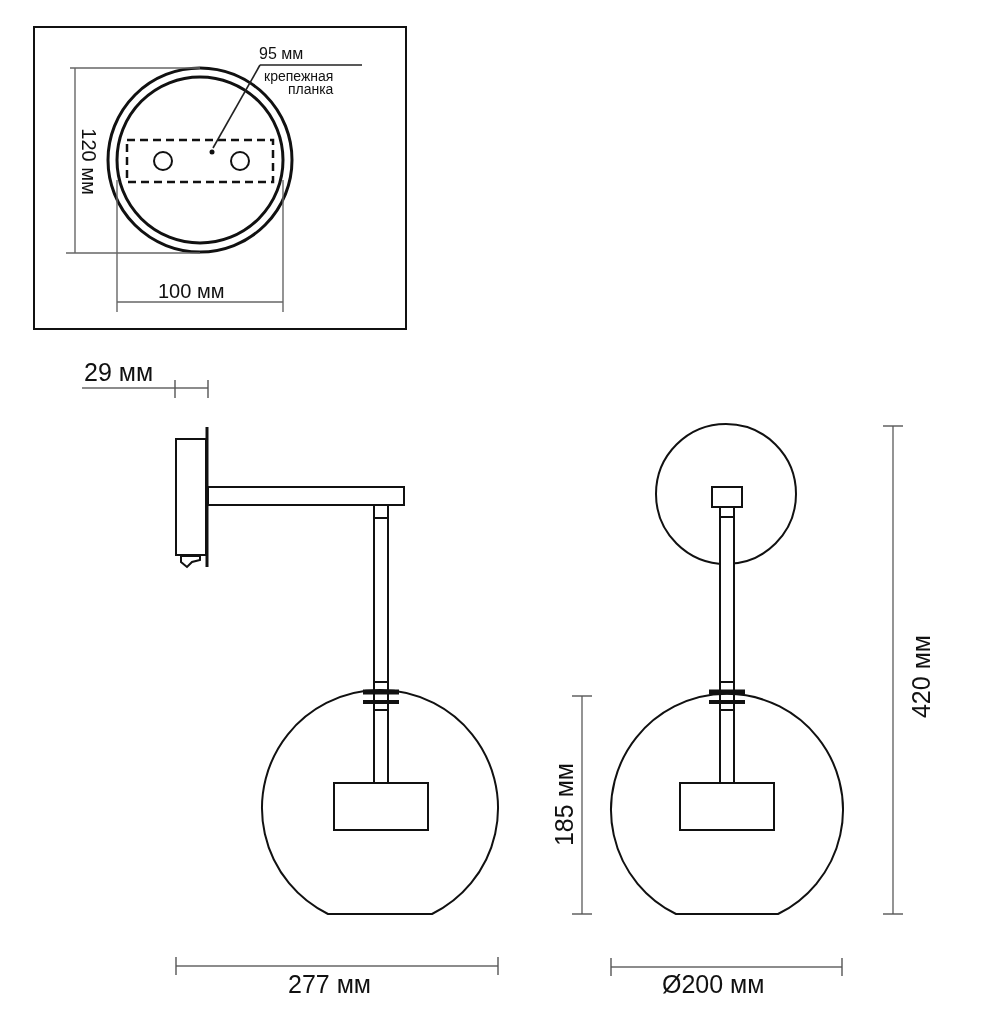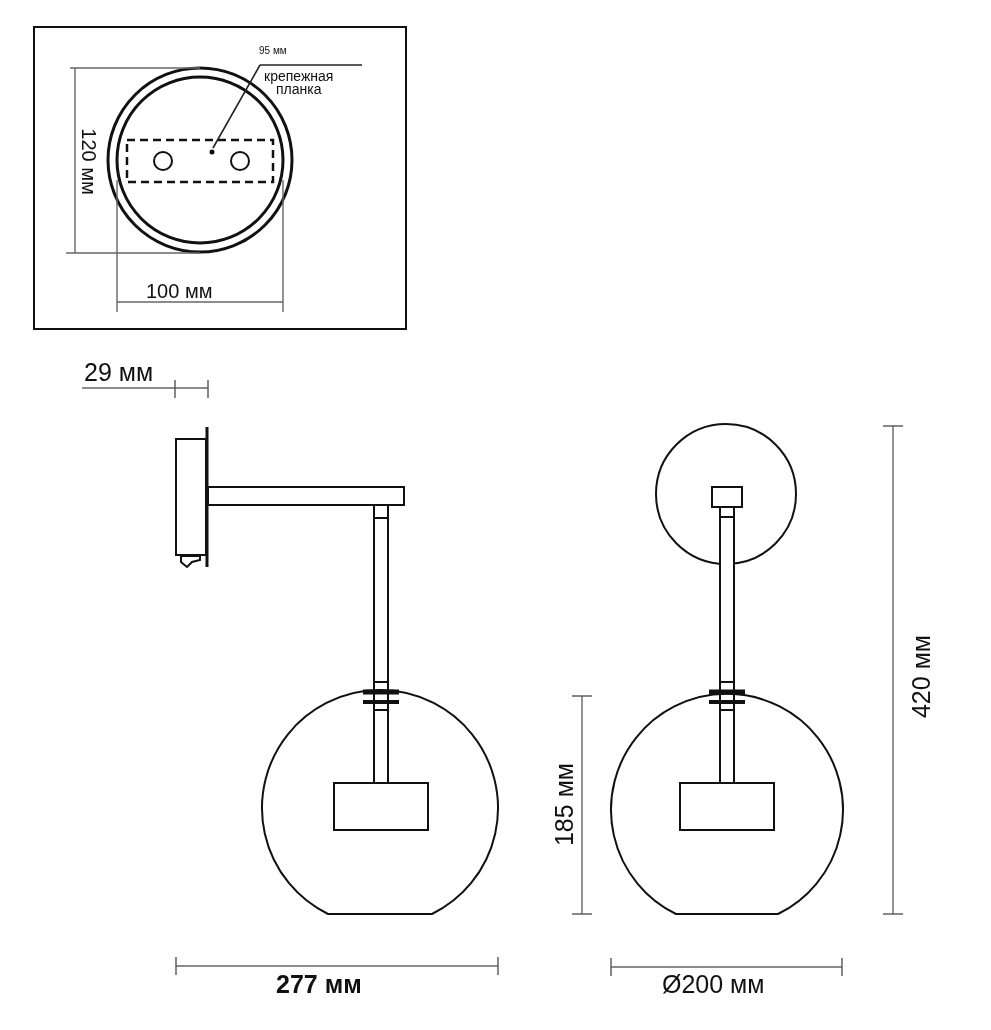--- a/index.html
+++ b/index.html
@@ -95,26 +95,26 @@
     <line x1="893" y1="426" x2="893" y2="914" class="dim"></line>
     <line x1="883" y1="426" x2="903" y2="426" class="dimtick"></line>
     <line x1="883" y1="914" x2="903" y2="914" class="dimtick"></line>
 
     <line x1="611" y1="967" x2="842" y2="967" class="dim"></line>
     <line x1="611" y1="958" x2="611" y2="976" class="dimtick"></line>
     <line x1="842" y1="958" x2="842" y2="976" class="dimtick"></line>
   </g>
 </svg>
 
-<div class="lbl" style="left:259px; top:45px; font-size:10px;">95 мм</div>
-<div class="lbl lbl-sm" style="left:264px; top:70px;">
+<div class="lbl" style="left:259px; top:45px; font-size:16px;">95 мм</div>
+<div class="lbl lbl-sm" style="left:264px; top:70px;text-align:right;">
   <div>крепежная</div>
   <div>планка</div>
 </div>
 <div class="lbl" style="left:48px; top:150px; font-size:20px; width:80px; text-align:center; transform: rotate(90deg);">120 мм</div>
-<div class="lbl" style="left:146px; top:280px; font-size:20px;">100 мм</div>
+<div class="lbl" style="left:158px; top:280px; font-size:20px;">100 мм</div>
 
 <div class="lbl lbl-lg" style="left:84px; top:358px;">29 мм</div>
-<div class="lbl lbl-lg" style="left:276px; top:970px;font-weight:bold;">277 мм</div>
+<div class="lbl lbl-lg" style="left:288px; top:970px;">277 мм</div>
 
 <div class="lbl lbl-lg" style="left:509px; top:790px; width:110px; text-align:center; transform: rotate(-90deg);">185 мм</div>
 <div class="lbl lbl-lg" style="left:866px; top:662px; width:110px; text-align:center; transform: rotate(-90deg);">420 мм</div>
 <div class="lbl lbl-lg" style="left:662px; top:970px;text-align:center;">Ø200 мм</div>
 
 </body></html>

